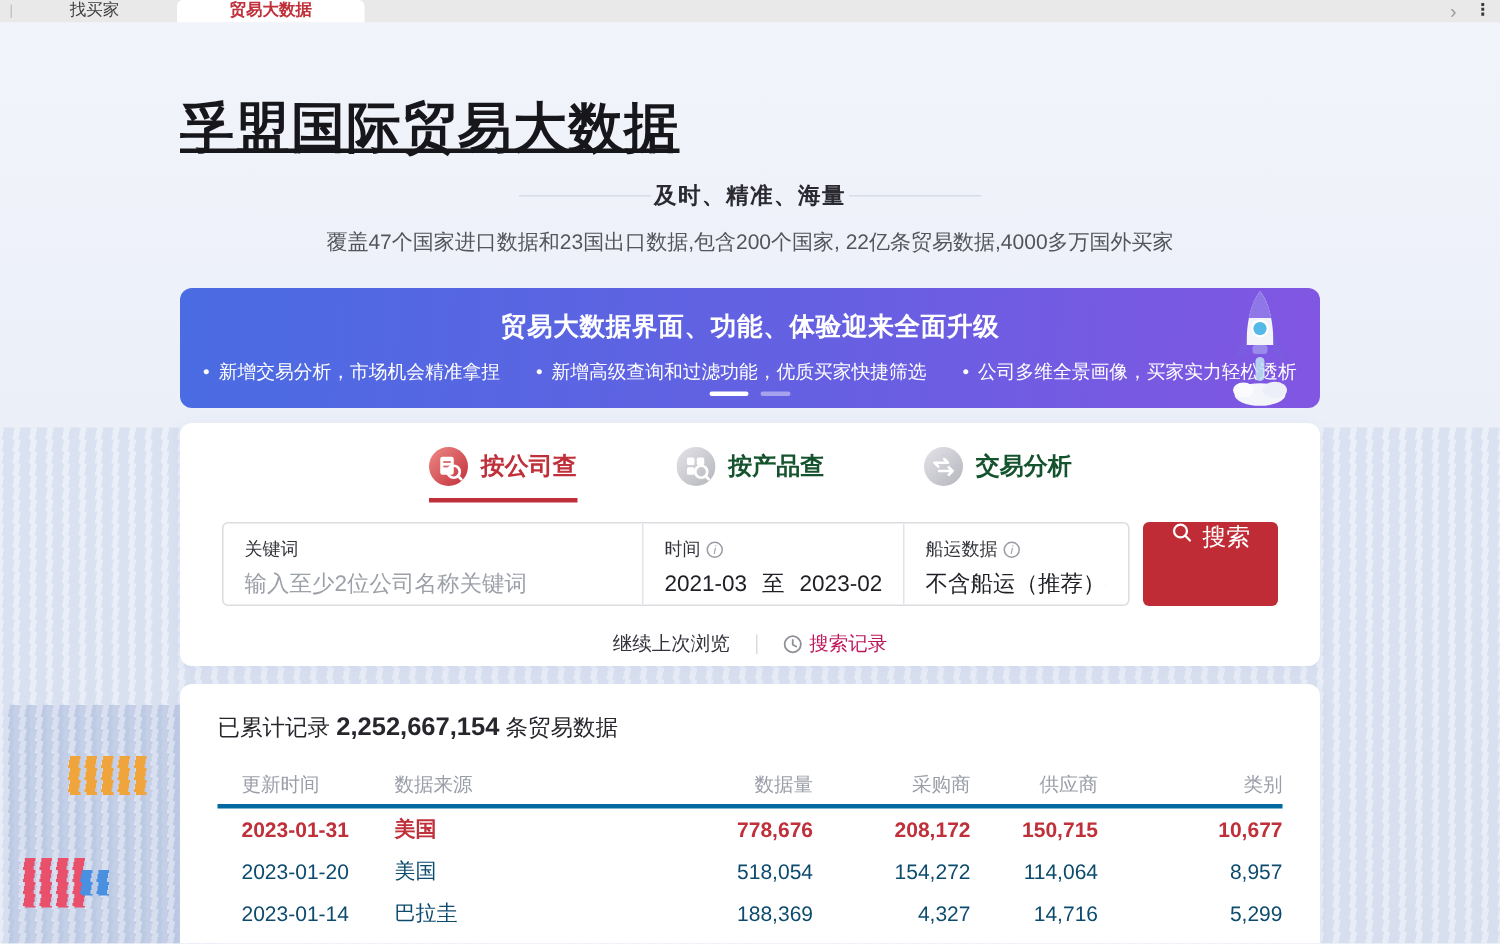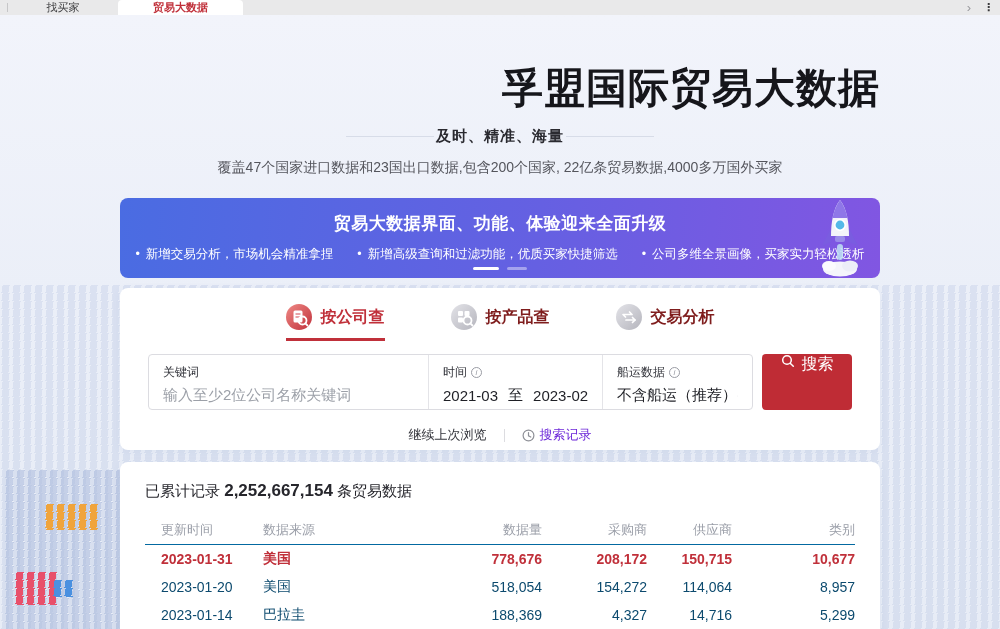--- a/index.html
+++ b/index.html
@@ -20,21 +20,21 @@
   .dashes { background-image:linear-gradient(100deg,transparent 22%, rgba(168,184,219,.65) 22% 78%, transparent 78%); background-size:11px 8px; position:absolute; pointer-events:none; }
   .map-faint { left:0; top:270px; width:1000px; height:344px; opacity:.38; }
   .map-left  { left:4px; top:455px; width:142px; height:174px; opacity:.85; }
   .cluster { position:absolute; pointer-events:none; }
   .cl-orange { left:44px; top:489px; width:56px; height:26px; background-image:linear-gradient(100deg,transparent 22%,#f0a43c 22% 78%,transparent 78%); background-size:11px 8px; }
   .cl-red { left:14px; top:557px; width:45px; height:33px; background-image:linear-gradient(100deg,transparent 22%,#e8506b 22% 78%,transparent 78%); background-size:11px 8px; }
   .cl-blue { left:52px; top:565px; width:23px; height:17px; background-image:linear-gradient(100deg,transparent 22%,#4a90e0 22% 78%,transparent 78%); background-size:11px 8px; }
 
   .content { position:relative; width:760px; margin:0 auto; }
 
-  .page-title { padding-top:46px; font-size:41px; font-weight:bold; text-align:right; color:#16161b; letter-spacing:1px; }
+  .page-title { padding-top:46px; font-size:36px; font-weight:bold; text-align:left; color:#16161b; letter-spacing:1px;text-decoration:underline; }
   .subtitle-row { margin-top:11px; display:flex; align-items:center; justify-content:center; gap:2px; }
   .subtitle-line { width:88px; height:1px; background:#d7dce8; }
   .subtitle { font-size:15px; font-weight:bold; color:#2a2a30; letter-spacing:1px; }
   .description { margin-top:13px; text-align:center; font-size:14px; color:#54555c; }
 
   
   .banner { position:relative; margin-top:21px; height:80px; border-radius:8px; background:linear-gradient(95deg,#4a6ce2 0%,#6560e2 55%,#8156e2 100%); color:#fff; overflow:visible; }
   .banner-title { padding-top:14px; text-align:center; font-size:17px; font-weight:bold; letter-spacing:.5px; }
   .banner-bullets { margin-top:11px; display:flex; justify-content:center; gap:24px; font-size:12.5px; }
   .banner-bullet::before { content:"•"; margin-right:6px; }
@@ -42,47 +42,47 @@
   .dash-a { width:26px; height:3.5px; border-radius:2px; background:#fff; }
   .dash-b { width:20px; height:3.5px; border-radius:2px; background:rgba(255,255,255,.42); }
   .rocket { position:absolute; right:16px; top:-2px; }
 
   
   .card { background:#fff; border-radius:8px; box-shadow:0 2px 10px rgba(90,110,170,.07); position:relative; }
 
   
   .search-card { margin-top:10px; height:162px; }
   .stabs { display:flex; justify-content:center; gap:66px; padding-top:16px; }
-  .stab { display:flex; align-items:center; gap:9px; font-size:16px; font-weight:bold; color:#7f1d1d; padding-bottom:8px; border-bottom:3px solid transparent; cursor:pointer; }
+  .stab { display:flex; align-items:center; gap:9px; font-size:16px; font-weight:bold; color:#14532d; padding-bottom:8px; border-bottom:3px solid transparent; cursor:pointer; }
   .stab.active { color:#c0303a; border-bottom-color:#c0303a; }
   .form-row { margin:13px 28px 0; display:flex; gap:9px; height:56px; }
   .form-box { flex:1; display:flex; border:1px solid #dcdce1; border-radius:4px; background:#fff; }
   .fcell { padding:9px 14px 0; }
   .fcell + .fcell { border-left:1px solid #e4e4e8; }
   .fcell.keyword { flex:1; }
   .fcell.time { width:174px; }
   .fcell.shipping { width:150px; }
   .flabel { font-size:12px; color:#33343b; display:flex; align-items:center; gap:4px; }
   .fvalue { margin-top:5px; font-size:15px; color:#1f2026; display:flex; align-items:center; white-space:nowrap; }
   .placeholder { color:#9ca0a8; }
   .time-sep { margin:0 10px; }
   .chevron-dn { margin-left:auto; color:#63646b; }
   .info-i { width:11px; height:11px; border:1px solid #9a9ca4; border-radius:50%; font-size:8px; line-height:9px; text-align:center; color:#9a9ca4; font-style:italic; display:inline-block; }
   .search-btn { width:90px; background:#bf2c35; border:none; border-radius:4px; color:#fff; font-size:16px; display:flex; align-items:flex-start; justify-content:center; gap:7px; cursor:pointer; }
   .links-row { margin-top:16px; display:flex; justify-content:center; align-items:center; gap:17px; font-size:13px; }
   .link-resume { color:#33343b; cursor:pointer; }
   .link-div { width:1px; height:13px; background:#dcdce0; }
-  .link-history { color:#6d28d9; display:flex; align-items:center; gap:5px; cursor:pointer;font-family:Liberation Serif, serif; }
+  .link-history { color:#be185d; display:flex; align-items:center; gap:5px; cursor:pointer;font-family:Liberation Serif, serif; }
 
   
   .table-card { margin-top:12px; padding:19px 25px; height:250px; border-radius:8px 8px 0 0; }
   .summary { font-size:15px; color:#26262c; }
   .summary b { font-size:17px; }
   .tgrid { display:grid; grid-template-columns:16px 102px 1fr 118px 105px 85px 123px; align-items:center; }
-  .thead { margin-top:14px; height:30px; color:#9a9ea8; font-size:13px; border-bottom:1px solid #0369a1; }
+  .thead { margin-top:14px; height:30px; color:#9a9ea8; font-size:13px; border-bottom:3px solid #0369a1; }
   .trow { height:28px; font-size:14px; color:#0c4a6e; }
   .num { text-align:right; }
   .dot { width:5px; height:5px; border-radius:50%; background:#c9ccd4; }
   .trow.highlight { color:#c0303a; font-weight:600; }
   .trow.highlight .dot { background:#c0303a; }
 </style>
 </head>
 <body>
 
 <div class="tabstrip">

